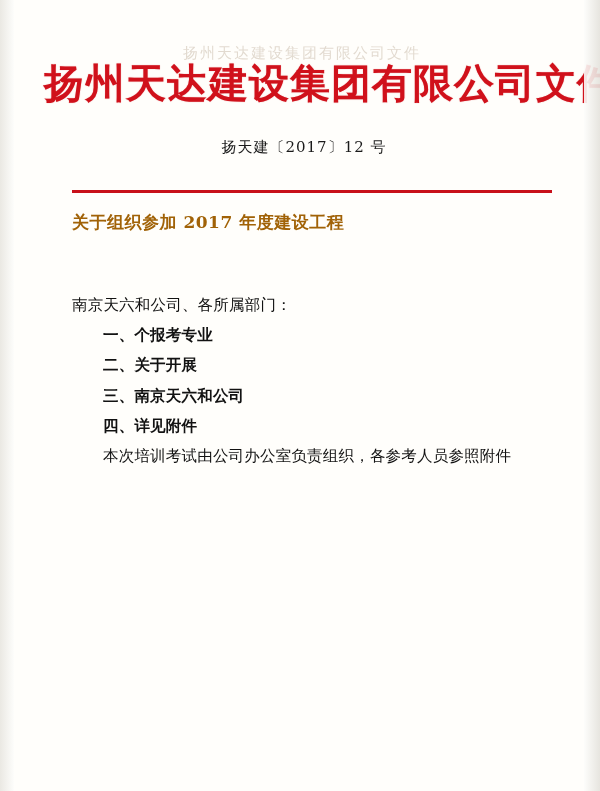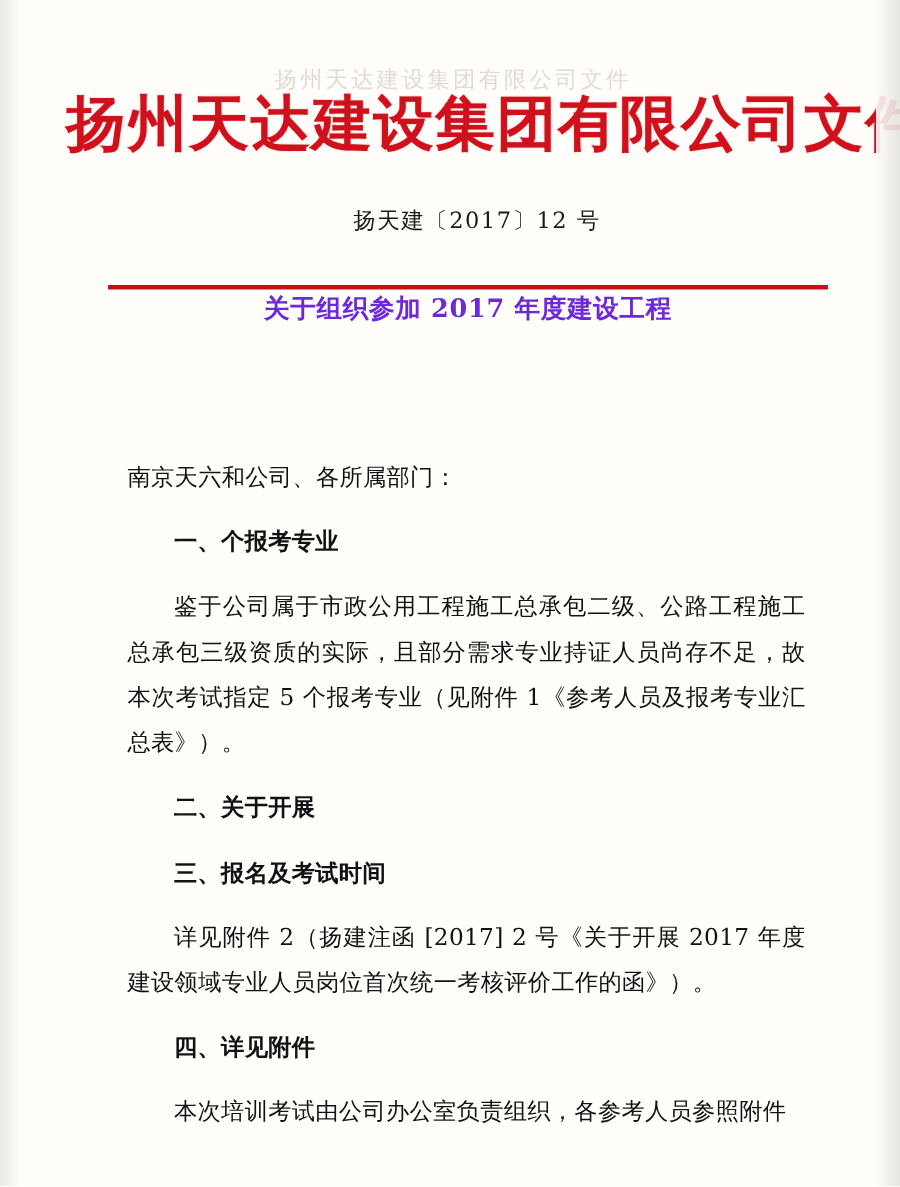--- a/index.html
+++ b/index.html
@@ -73,61 +73,61 @@
     font-size: 40px;
     font-weight: bold;
     letter-spacing: 1px;
     line-height: 1.15;
     font-family: "DejaVu Serif", "Liberation Serif", serif;
     text-shadow: 0 0 1px rgba(208,17,27,.5);
     white-space: nowrap;
   }
   .doc-number {
     position: absolute;
-    left: 44px;
+    left: 30px;
     top: 138px;
     width: 520px;
     text-align: center;
     font-size: 15px;
     color: #1a1a1a;
     letter-spacing: 1px;
   }
   .red-rule {
     position: absolute;
     left: 58px;
     top: 190px;
     width: 480px;
     height: 2.5px;
     background: #c8101a;
   }
   .subject {
     position: absolute;
     left: 58px;
-    top: 189px;
+    top: 205px;
     width: 480px;
-    text-align: center;
+    text-align: left;
     font-size: 17px;
     font-weight: bold;
-    color: #6d28d9;
+    color: #a16207;
     line-height: 2.1;
     letter-spacing: .5px;
   }
   .body {
     position: absolute;
     left: 58px;
     top: 290px;
     width: 478px;
     font-size: 15.5px;
     color: #121212;
     line-height: 1.95;
     letter-spacing: .2px;
     text-align: justify;
   }
   .body p {
-    margin: 13px;
+    margin: 0;
   }
   .indent {
     text-indent: 2em;
   }
   .section-head {
     text-indent: 2em;
     font-weight: bold;
   }
 </style>
 </head>
@@ -145,25 +145,23 @@
     <div class="red-rule"></div>
 
     <div class="subject">
       <div>关于组织参加 2017 年度建设工程</div>
     </div>
 
     <div class="body">
       <p>南京天六和公司、各所属部门：</p>
 
       <p class="section-head">一、个报考专业</p>
-      <p class="indent">鉴于公司属于市政公用工程施工总承包二级、公路工程施工总承包三级资质的实际，且部分需求专业持证人员尚存不足，故本次考试指定 5 个报考专业（见附件 1《参考人员及报考专业汇总表》）。</p>
 
       <p class="section-head">二、关于开展</p>
 
-      <p class="section-head">三、报名及考试时间</p>
-      <p class="indent">详见附件 2（扬建注函 [2017] 2 号《关于开展 2017 年度建设领域专业人员岗位首次统一考核评价工作的函》）。</p>
+      <p class="section-head">三、南京天六和公司</p>
 
       <p class="section-head">四、详见附件</p>
       <p class="indent">本次培训考试由公司办公室负责组织，各参考人员参照附件</p>
     </div>
 
   </div>
 </div>
 
 </body></html>

